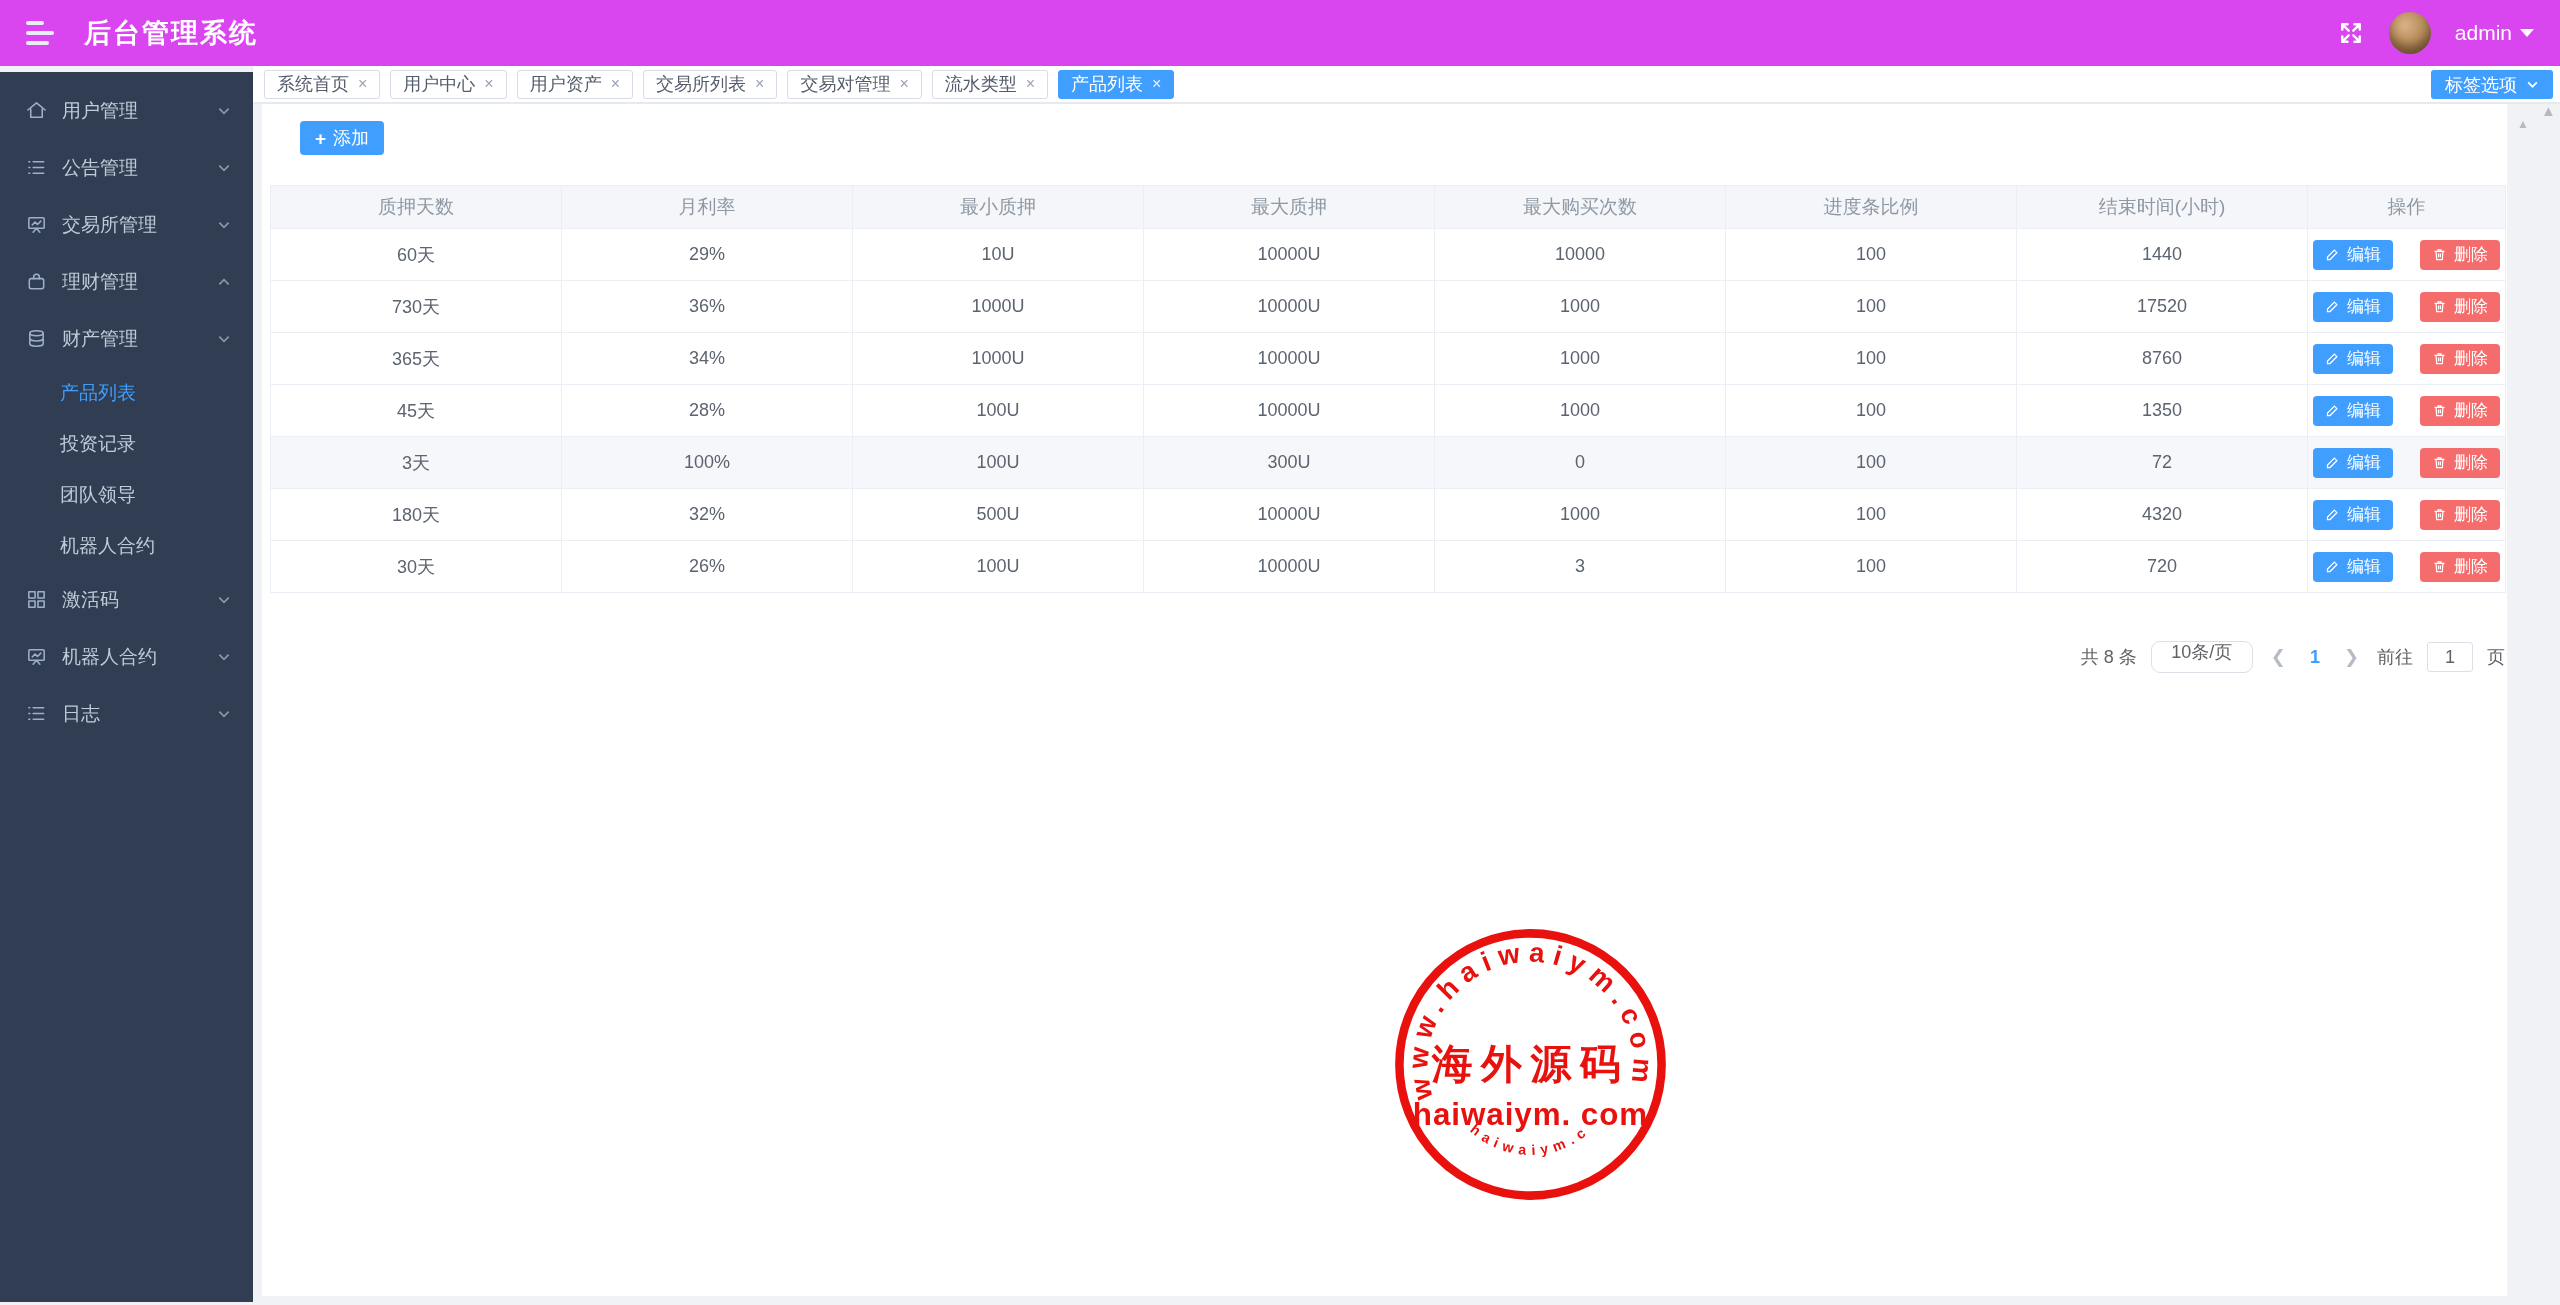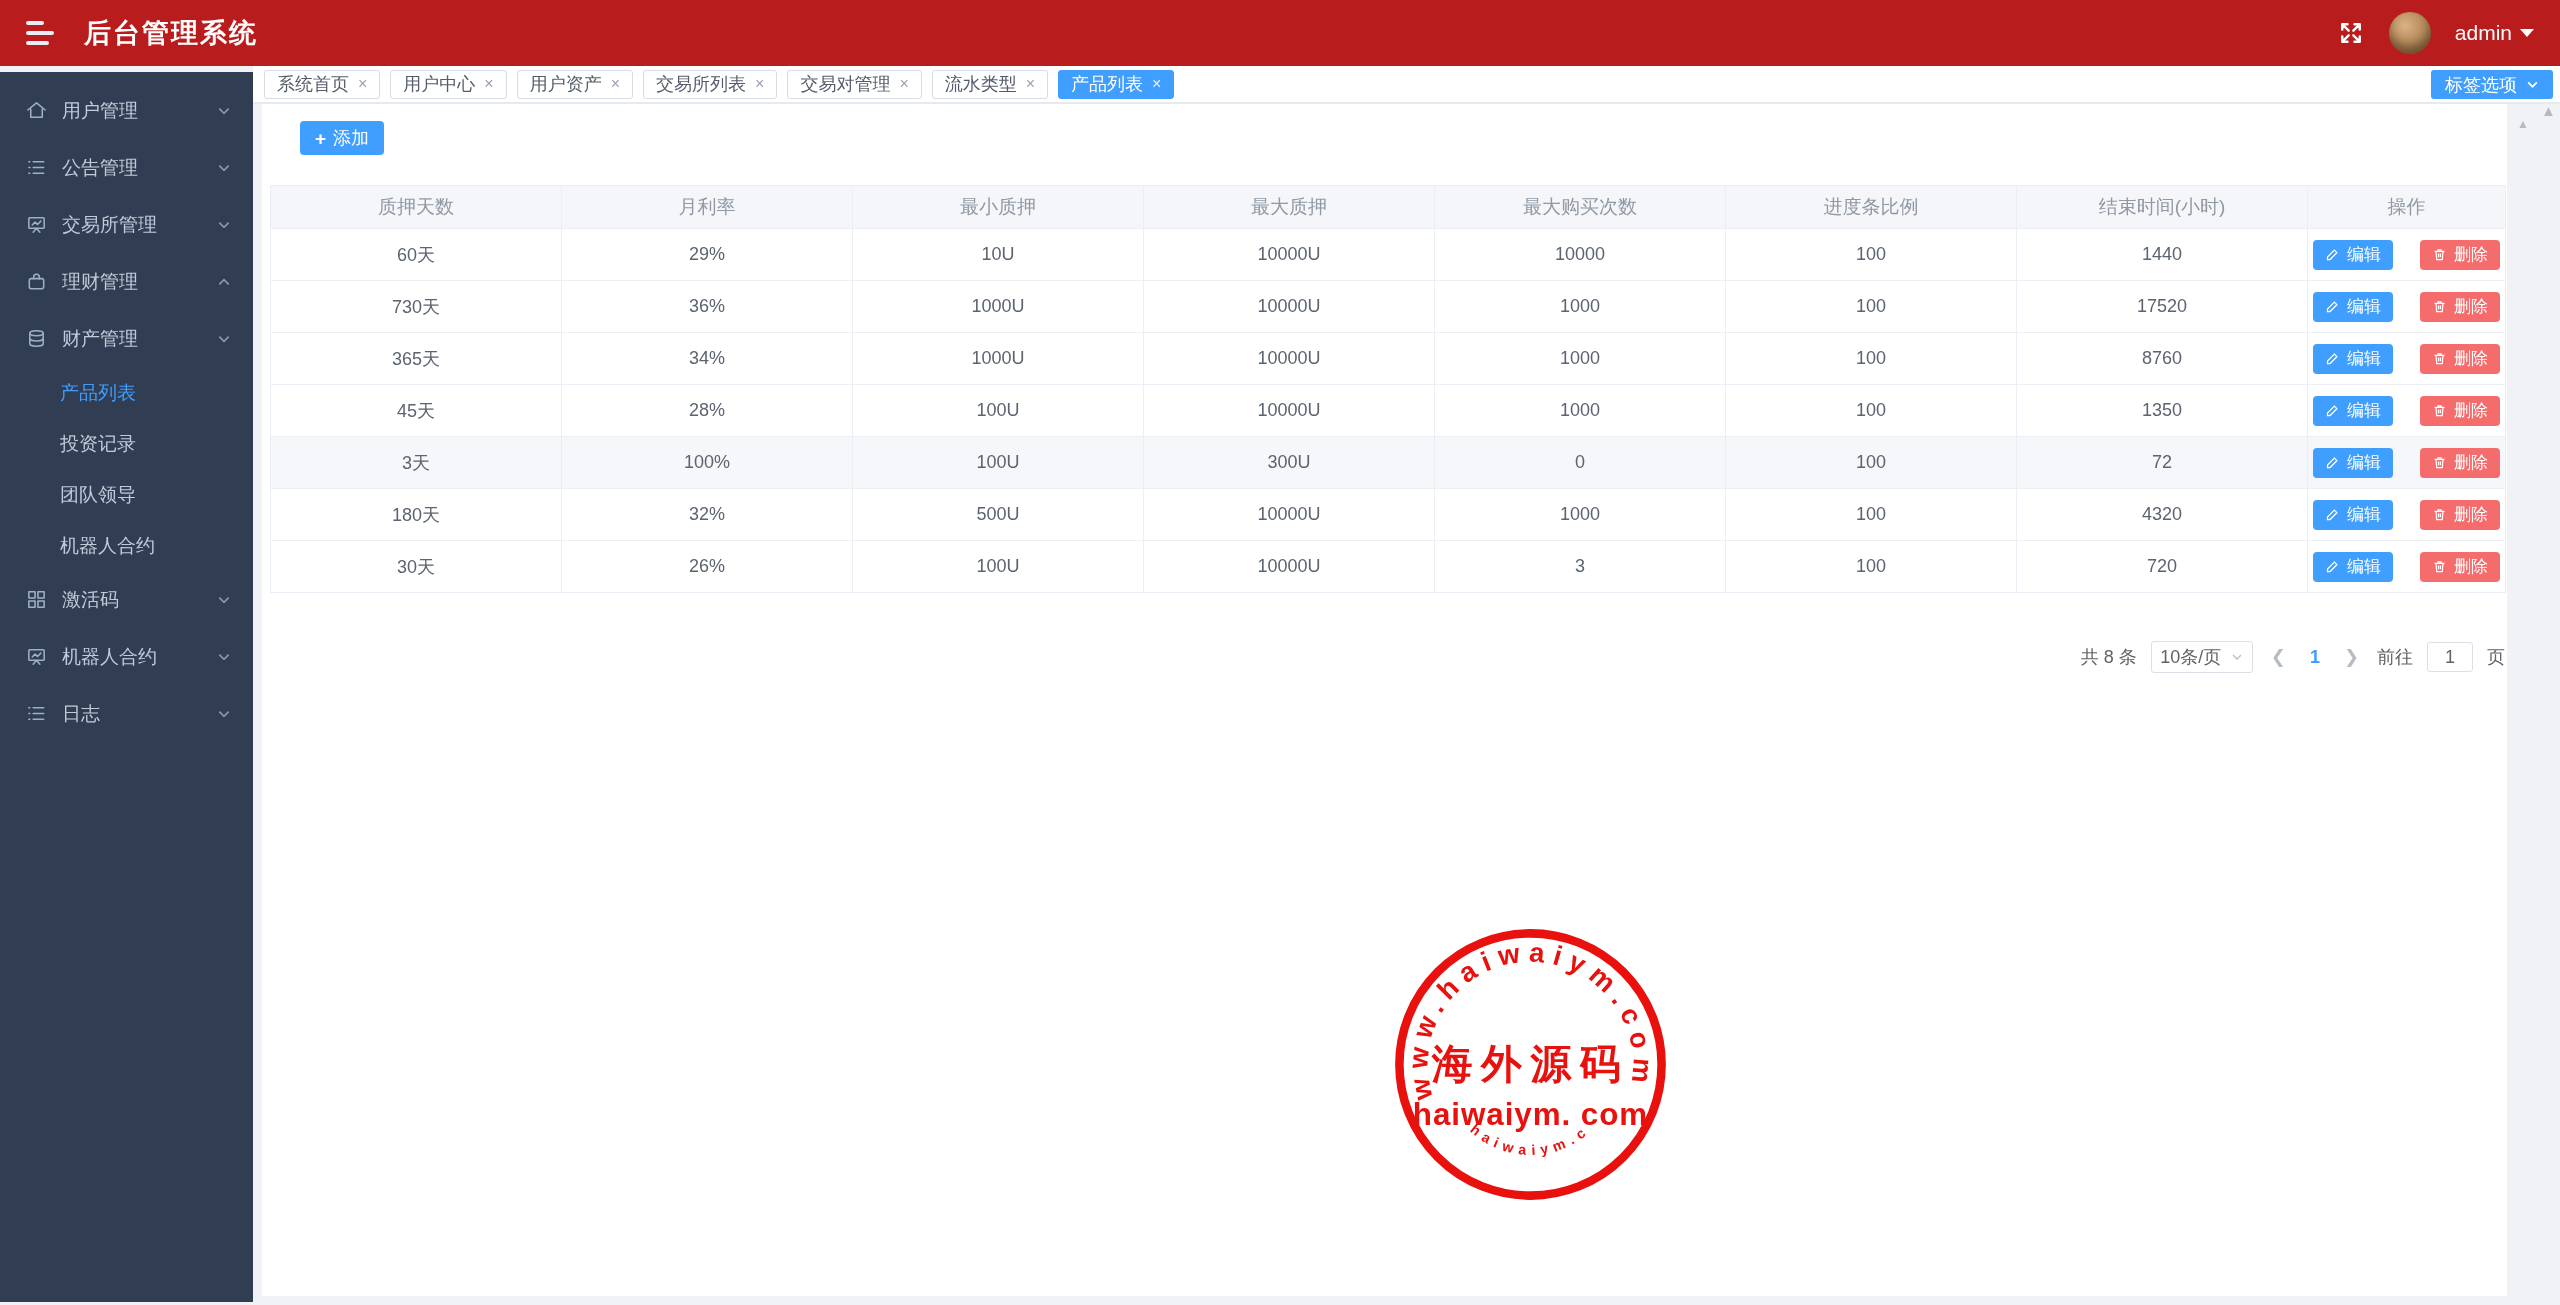--- a/index.html
+++ b/index.html
@@ -5,21 +5,21 @@
   html,body{margin:0;padding:0;}
   body{
     width:2560px;height:1305px;position:relative;overflow:hidden;
     background:#f0f2f5;
     font-family:"Liberation Sans","DejaVu Sans",sans-serif;
     -webkit-font-smoothing:antialiased;
   }
   
   .topbar{
     position:absolute;left:0;top:0;width:2560px;height:66px;
-    background:#b91c1c;display:flex;align-items:center;padding:0 26px;box-sizing:border-box;
+    background:#d946ef;display:flex;align-items:center;padding:0 26px;box-sizing:border-box;
   }
   .hamburger{width:30px;height:24px;display:flex;flex-direction:column;justify-content:space-between;cursor:pointer}
   .hamburger i{display:block;height:4px;border-radius:2px;background:#e8eef5}
   .hamburger i:nth-child(1){width:18px}
   .hamburger i:nth-child(2){width:28px}
   .hamburger i:nth-child(3){width:23px}
   .app-title{color:#ffffff;font-size:27px;font-weight:bold;margin-left:28px;letter-spacing:2px}
   .topbar-right{margin-left:auto;display:flex;align-items:center;gap:24px}
   .fullscreen{width:28px;height:28px;color:#fff;cursor:pointer}
   .avatar{
@@ -85,22 +85,22 @@
   }
   .btn-edit{background:#409eff}
   .btn-del{background:#f56c6c}
   .btn-edit svg,.btn-del svg{width:15px;height:15px}
   
   .pagination{
     width:2235px;margin-top:48px;display:flex;justify-content:flex-end;align-items:center;gap:14px;
     font-size:18px;color:#606266;
   }
   .page-size{
-    width:100px;height:30px;border:1px solid #dcdfe6;border-radius:3px;display:inline-flex;
-    align-items:center;justify-content:center;gap:10px;color:#606266;cursor:pointer;background:#fff;
+    width:100px;height:30px;border:1px solid #dcdfe6;border-radius:9px;display:inline-flex;
+    align-items:center;justify-content:center;gap:10px;color:#606266;cursor:pointer;background:#fff;flex-direction:column;
   }
   .page-size .chev{width:12px;height:12px;color:#c0c4cc}
   .pg-arrow{color:#b6bcc6;font-size:18px;cursor:pointer;padding:0 4px}
   .pg-num{color:#409eff;font-weight:bold;cursor:pointer;padding:0 6px}
   .goto-input{
     width:46px;height:30px;border:1px solid #dcdfe6;border-radius:3px;text-align:center;font-size:18px;
     color:#606266;font-family:inherit;box-sizing:border-box;background:#fff;
   }
   
   .scroll-arrow{position:absolute;color:#b5bac2;font-size:15px;line-height:1;user-select:none}

